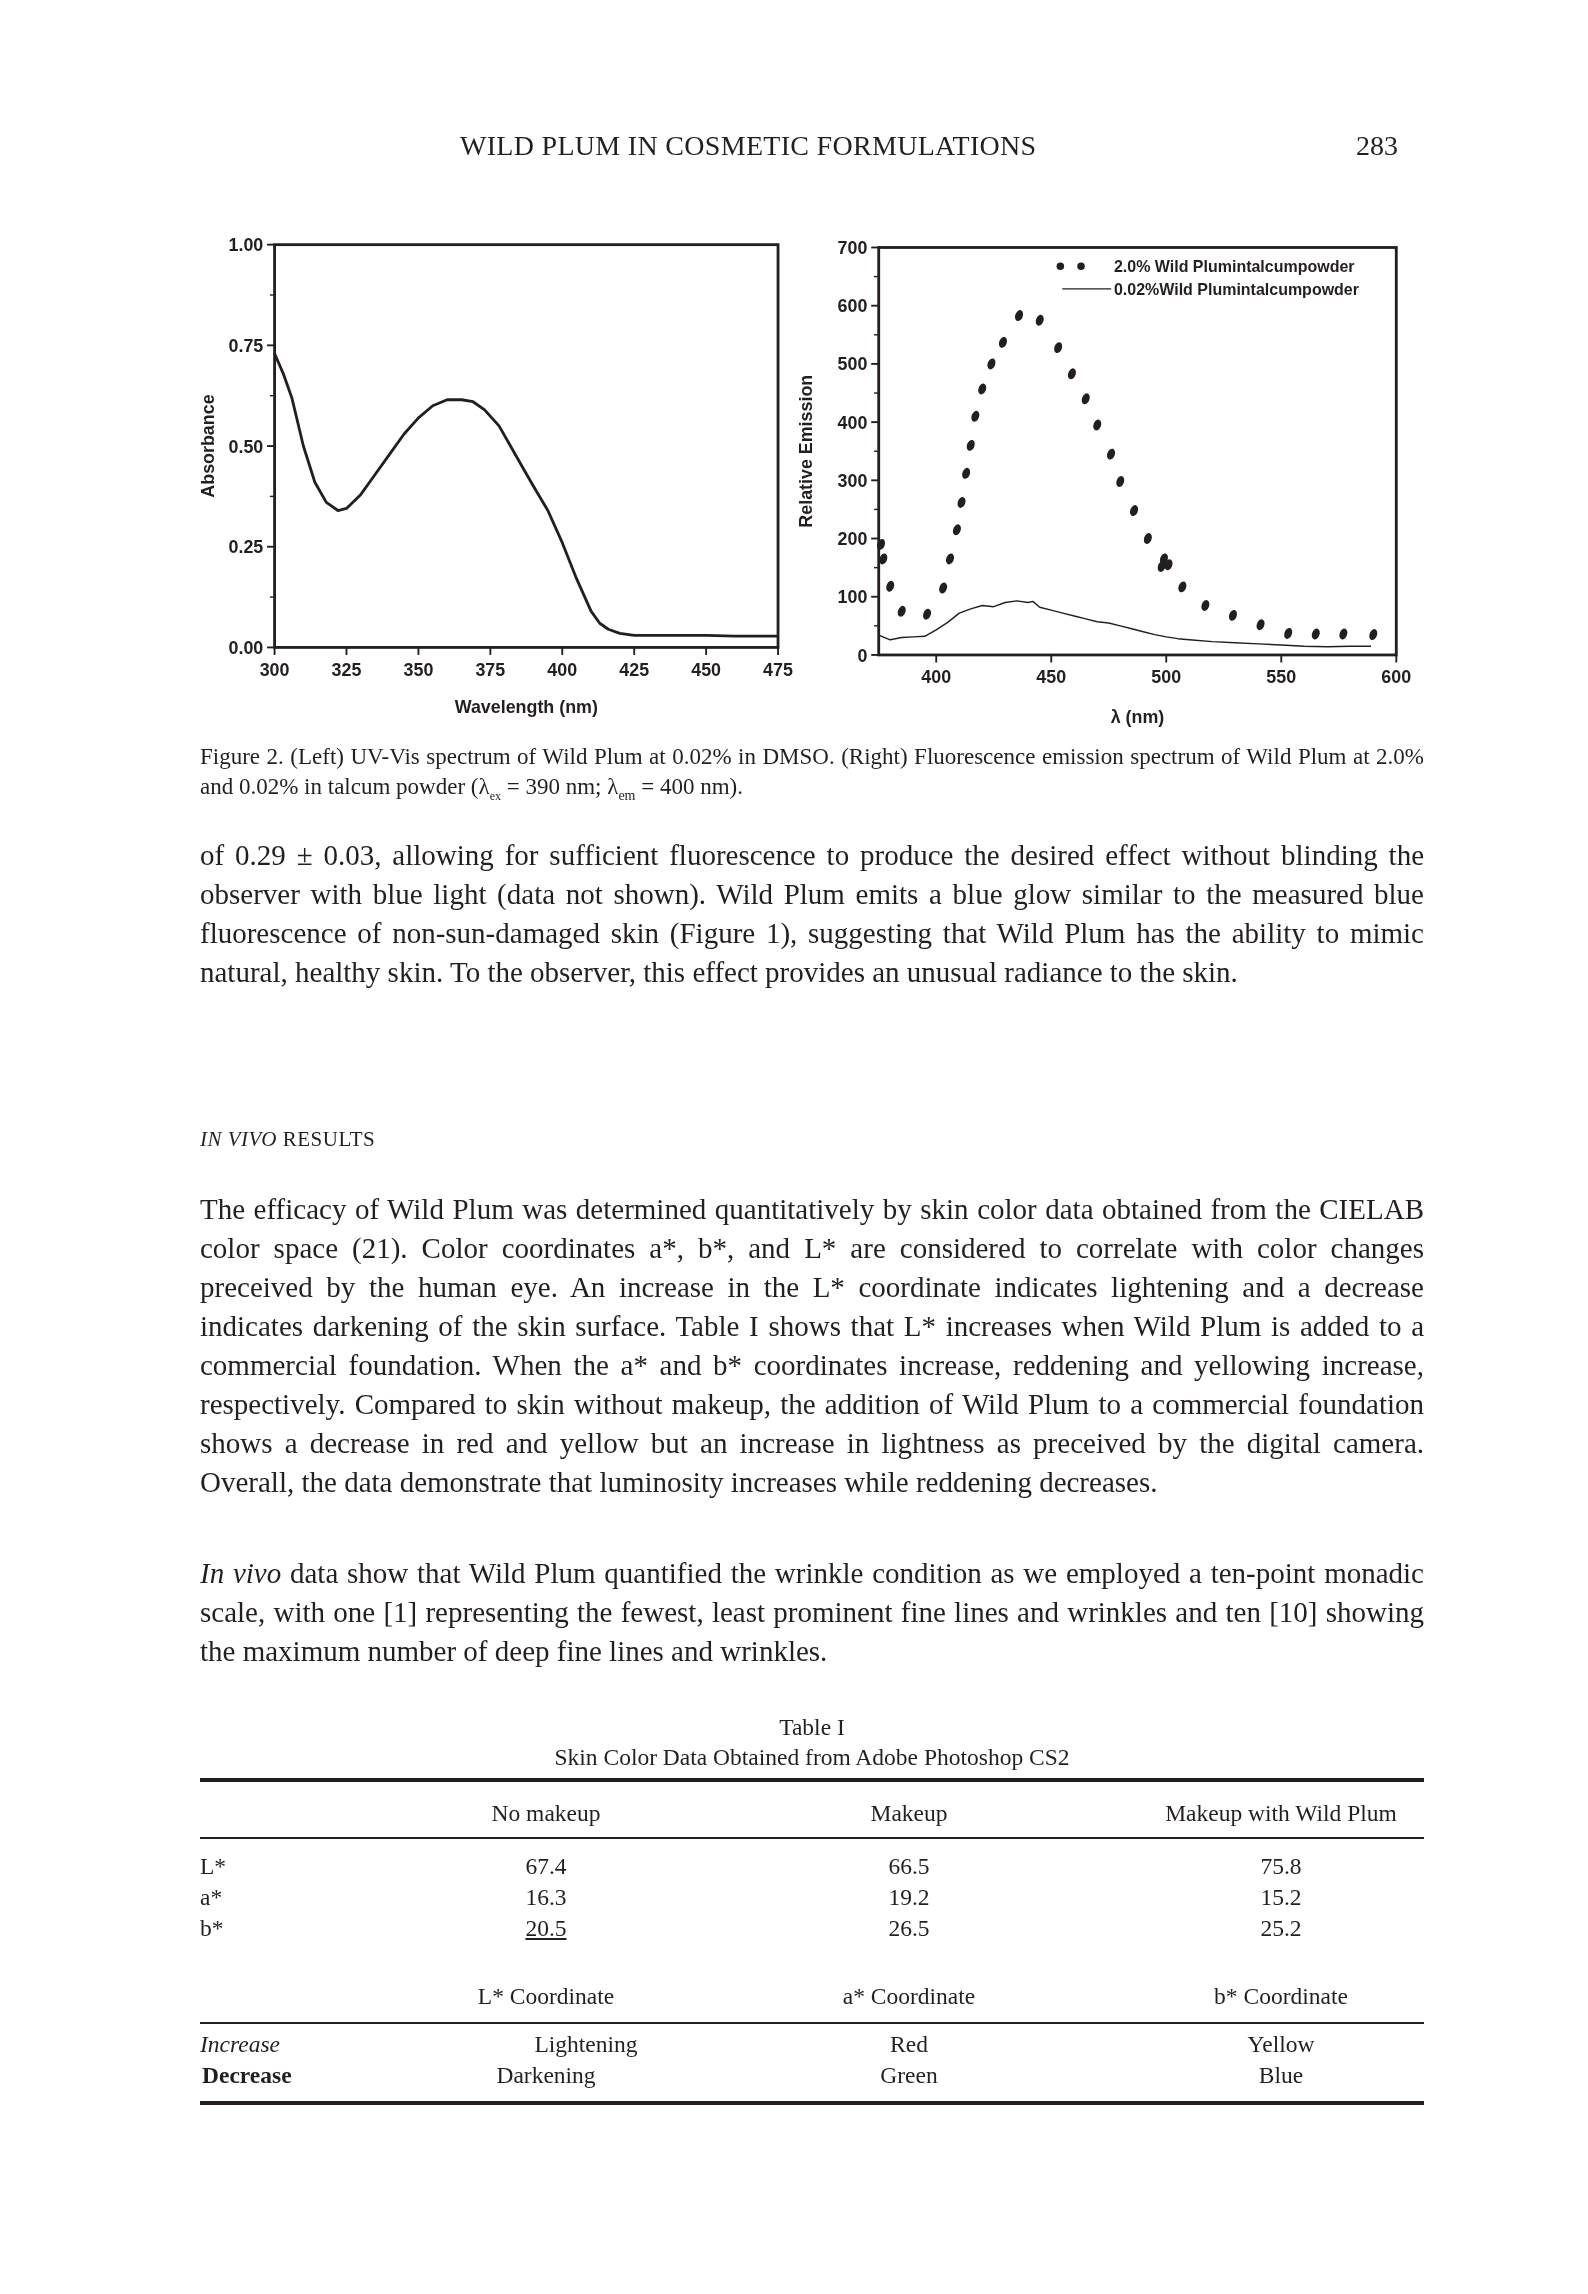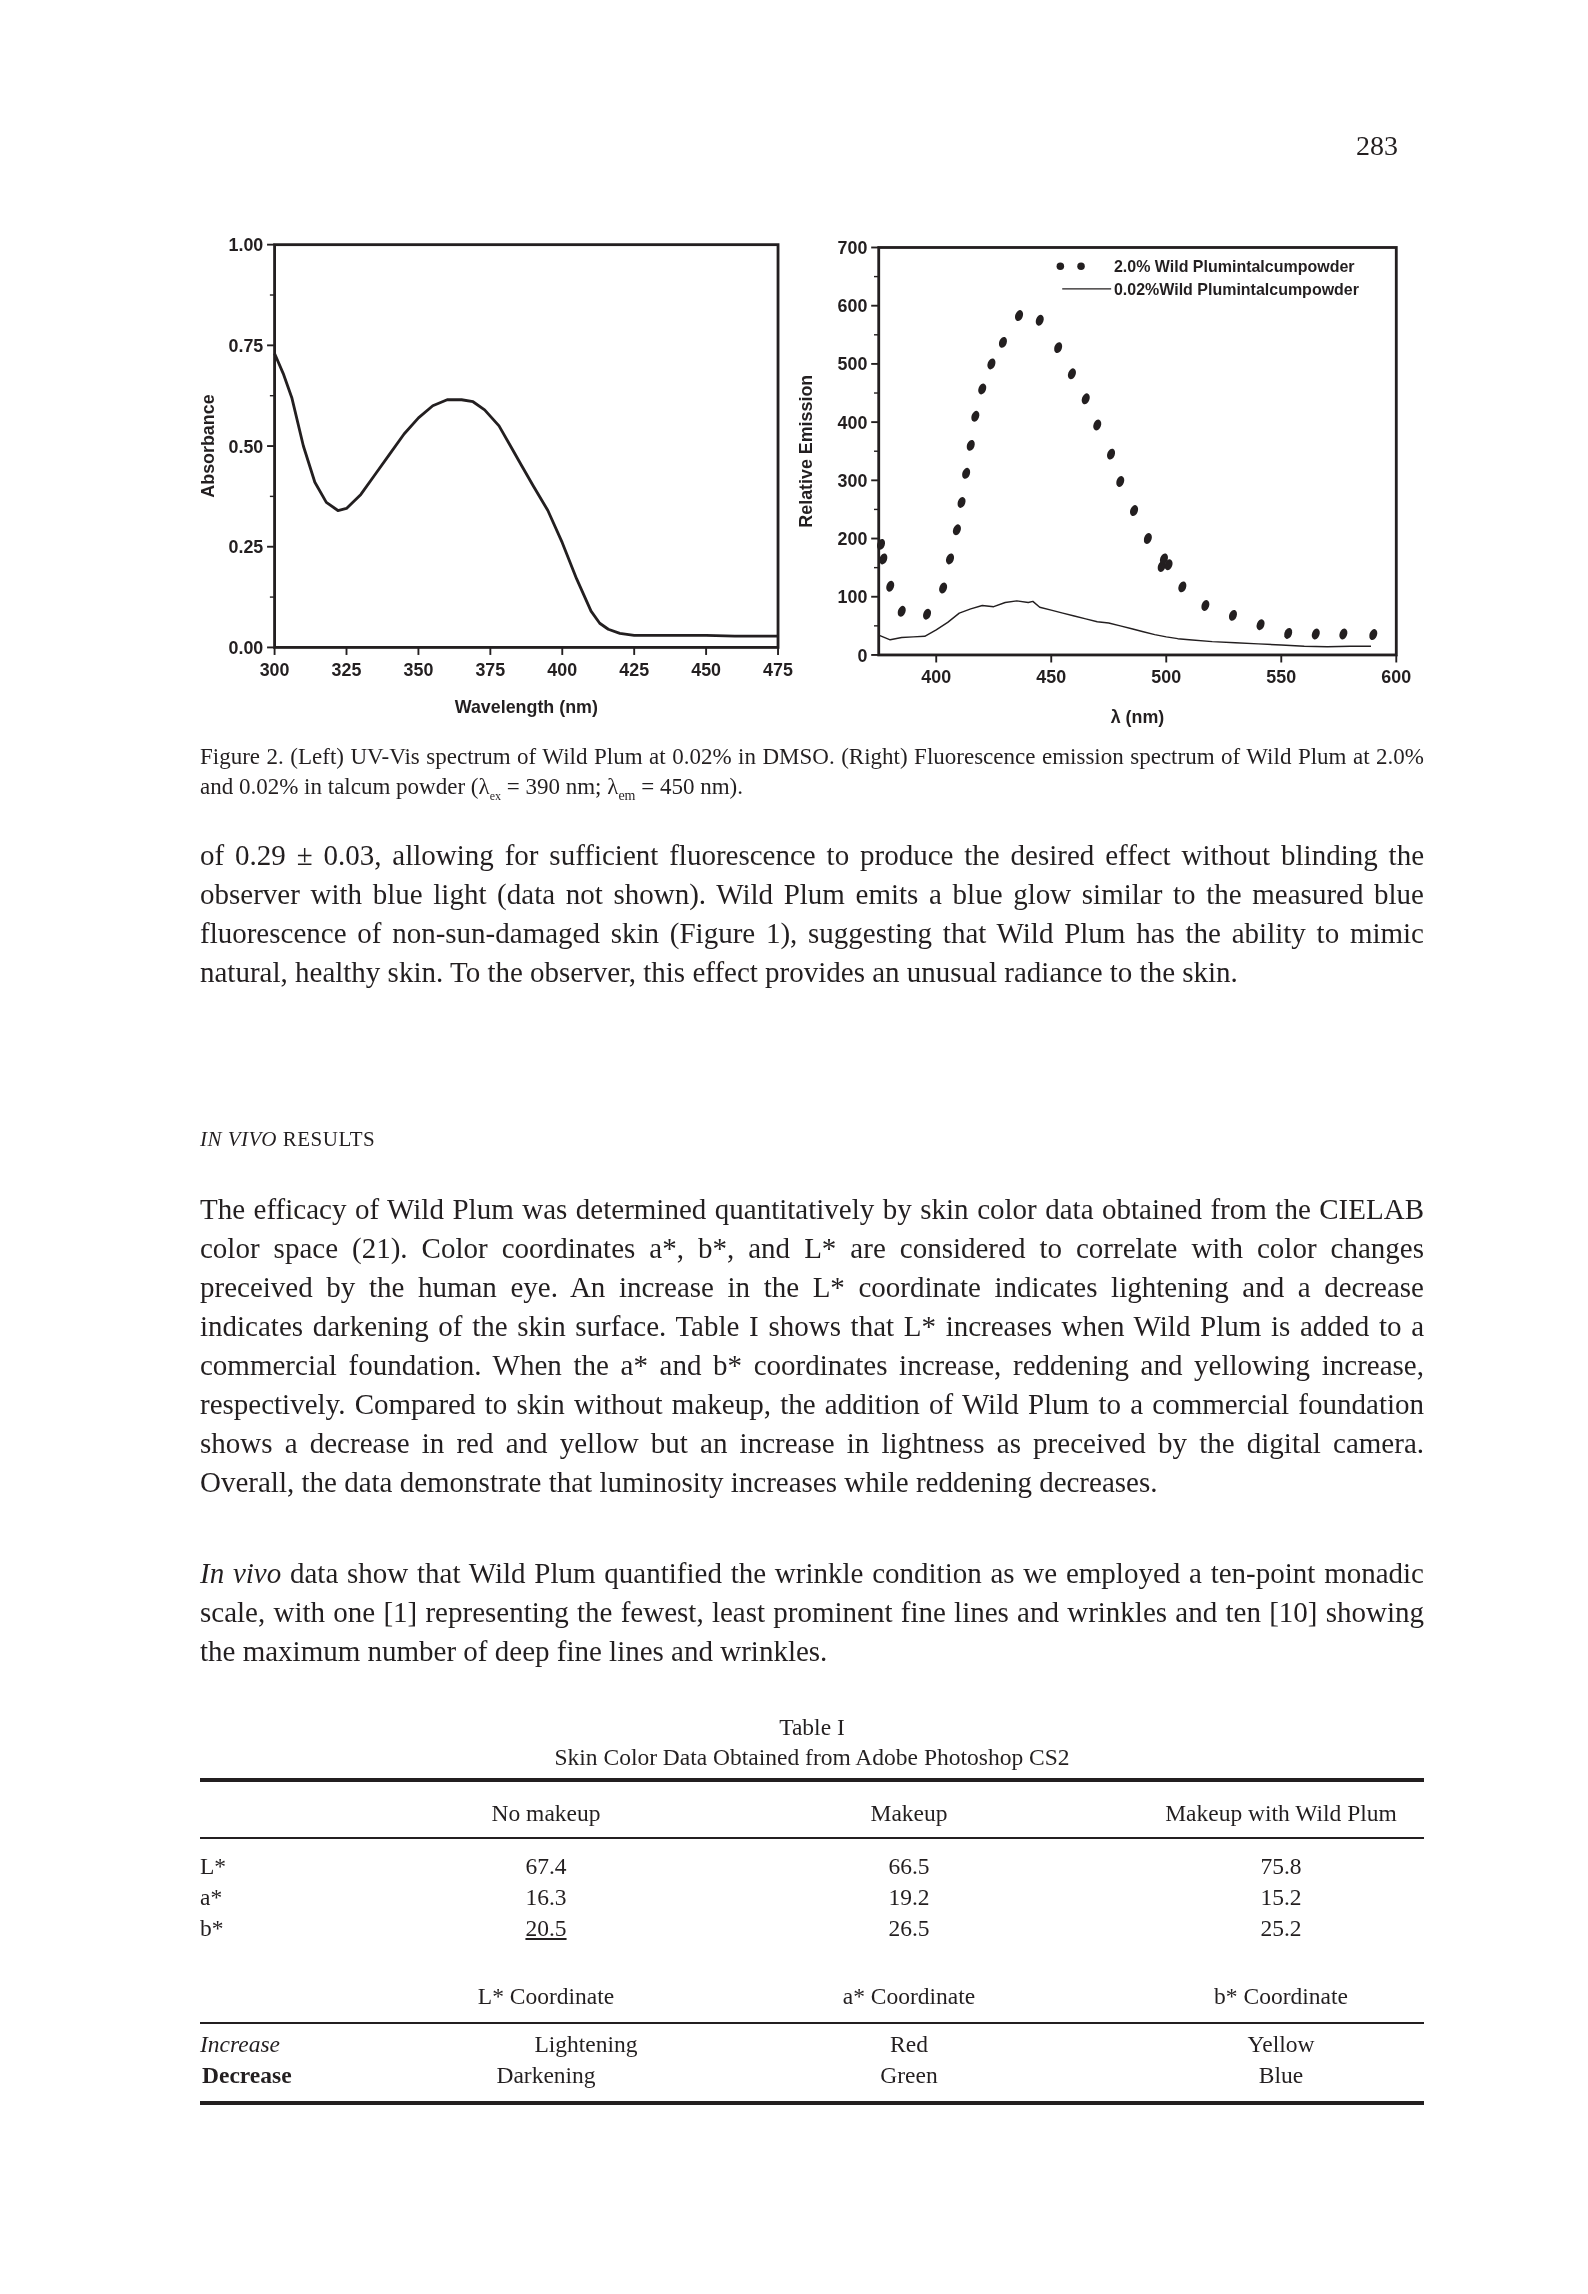--- a/index.html
+++ b/index.html
@@ -20,20 +20,21 @@
   .table-title { left:200px; width:1224px; text-align:center; font-size:23.5px; }
   .rule { position:absolute; left:200px; width:1224px; background:#231f20; }
   .tcell { position:absolute; font-size:23.5px; }
   .tcell.c { transform:translateX(-50%); text-align:center; white-space:nowrap; }
   .tcell.l { white-space:nowrap; }
 </style>
 </head>
 <body>
 
 <div class="abs running-head">
+  <span class="running-title">WILD PLUM IN COSMETIC FORMULATIONS</span>
   <span class="page-number">283</span>
 </div>
 
 <div class="abs figure">
   <svg id="fig-svg" width="1589" height="734" viewBox="0 0 1687 780">
     <g id="left-chart">
         <rect x="291" y="260" width="535" height="428" fill="none" stroke="#231f20" stroke-width="3"></rect>
         <line x1="283" x2="291" y1="688" y2="688" stroke="#231f20" stroke-width="2"></line>
         <text x="279" y="695" text-anchor="end" font-size="19" font-weight="bold" font-family="&quot;Liberation Sans&quot;, &quot;DejaVu Sans&quot;, sans-serif" fill="#231f20">0.00</text>
         <line x1="283" x2="291" y1="581" y2="581" stroke="#231f20" stroke-width="2"></line>
@@ -145,21 +146,21 @@
         <ellipse cx="1126" cy="283" rx="4" ry="4" fill="#231f20"></ellipse>
         <ellipse cx="1148" cy="283" rx="4" ry="4" fill="#231f20"></ellipse>
         <text x="1183" y="289" font-size="17" font-weight="bold" font-family="&quot;Liberation Sans&quot;, &quot;DejaVu Sans&quot;, sans-serif" fill="#231f20">2.0% Wild Plumintalcumpowder</text>
         <line x1="1128" x2="1180" y1="307" y2="307" stroke="#231f20" stroke-width="1.5"></line>
         <text x="1183" y="313" font-size="17" font-weight="bold" font-family="&quot;Liberation Sans&quot;, &quot;DejaVu Sans&quot;, sans-serif" fill="#231f20">0.02%Wild Plumintalcumpowder</text>
       </g>
   </svg>
 </div>
 
 <div class="abs caption">
-  <span class="fig-label">Figure 2.</span><span> (Left) UV-Vis spectrum of Wild Plum at 0.02% in DMSO. (Right) Fluorescence emission spectrum of Wild Plum at 2.0% and 0.02% in talcum powder (λ</span><sub style="font-size:12px">ex</sub><span> = 390 nm; λ</span><sub style="font-size:14px">em</sub><span> = 450 nm).</span>
+  <span class="fig-label">Figure 2.</span><span> (Left) UV-Vis spectrum of Wild Plum at 0.02% in DMSO. (Right) Fluorescence emission spectrum of Wild Plum at 2.0% and 0.02% in talcum powder (λ</span><sub style="font-size:12px">ex</sub><span> = 390 nm; λ</span><sub style="font-size:14px">em</sub><span> = 400 nm).</span>
 </div>
 
 <div class="abs body-para" style="top:836px;">
   <p>of 0.29 ± 0.03, allowing for sufficient fluorescence to produce the desired effect without blinding the observer with blue light (data not shown). Wild Plum emits a blue glow similar to the measured blue fluorescence of non-sun-damaged skin (Figure 1), suggesting that Wild Plum has the ability to mimic natural, healthy skin. To the observer, this effect provides an unusual radiance to the skin.</p>
 </div>
 
 <div class="abs section-head">
   <i>IN VIVO</i><span> RESULTS</span>
 </div>
 

